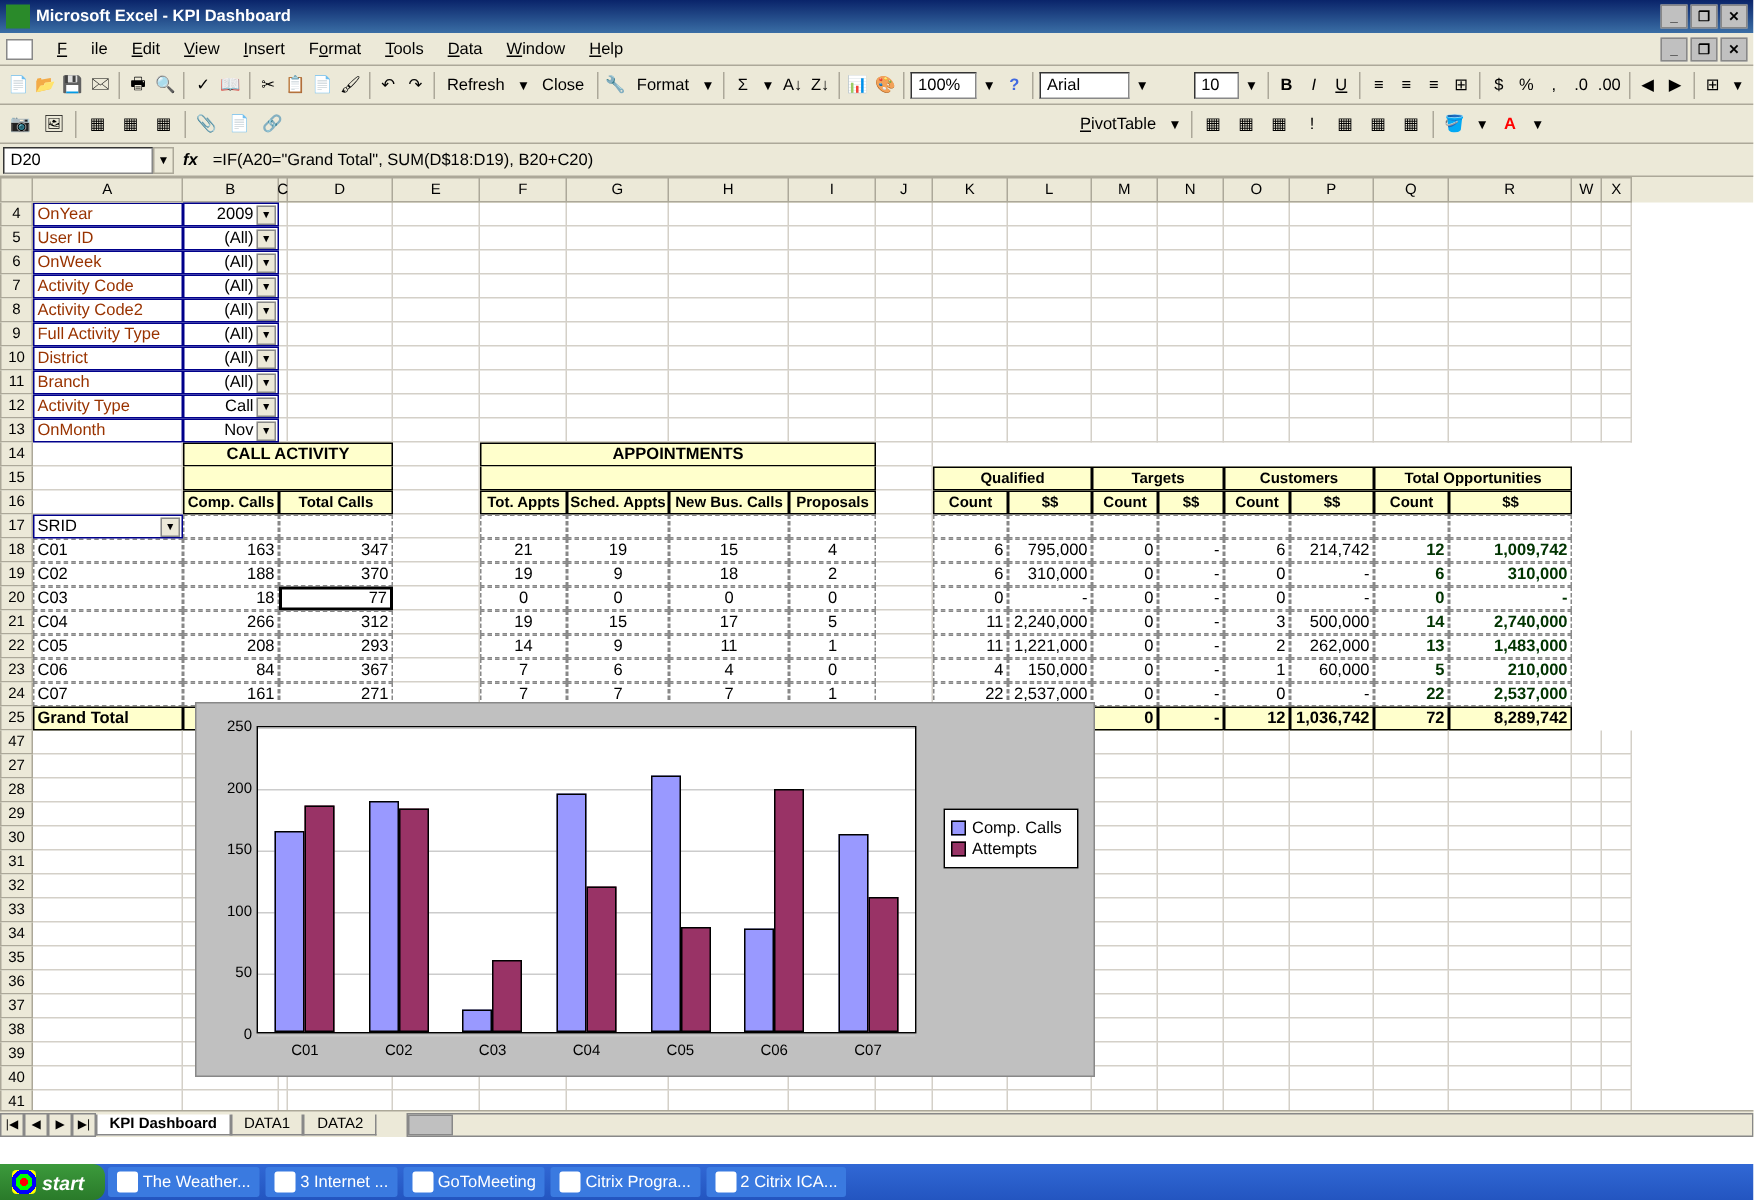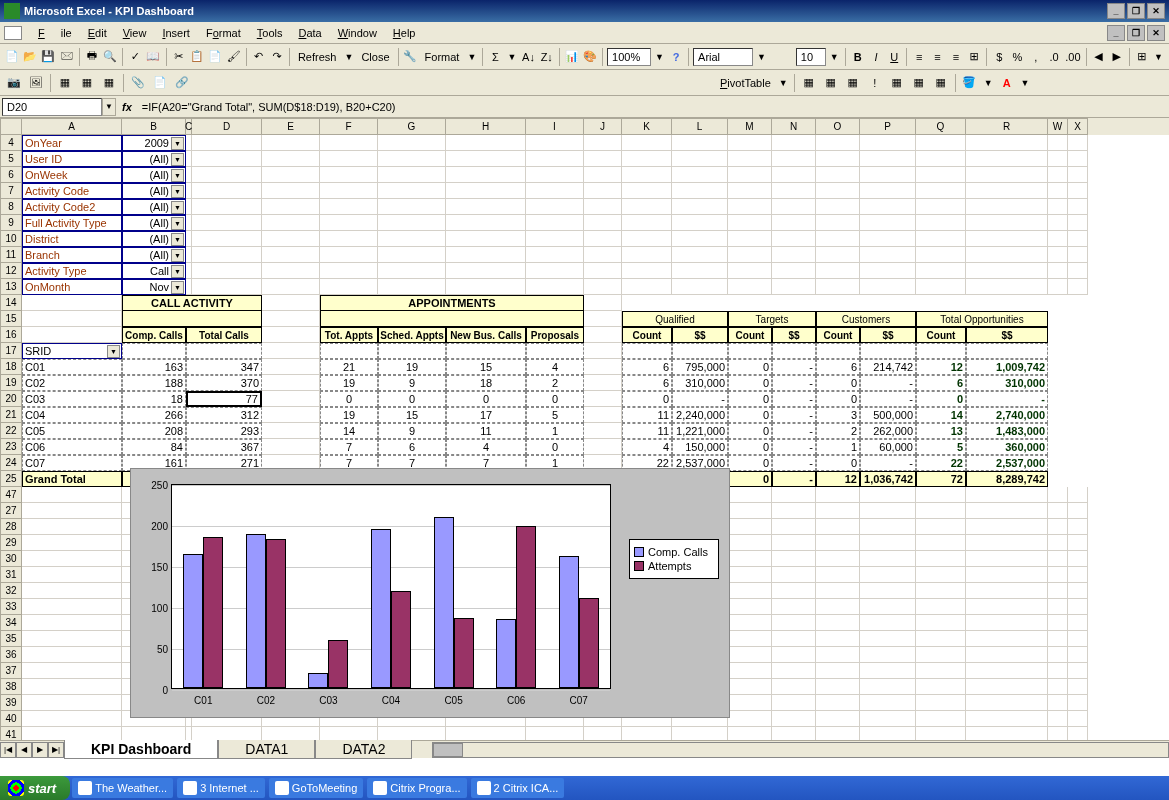--- a/index.html
+++ b/index.html
@@ -29,21 +29,21 @@
 .corner{width:22px;height:17px;background:#ece9d8;border:1px solid #aca899}
 .colhdr{height:17px;background:#ece9d8;border:1px solid #aca899;border-left:none;display:flex;align-items:center;justify-content:center;font-size:10px}
 .rows{}
 .row{display:flex;height:16px}
 .rowhdr{width:22px;background:#ece9d8;border:1px solid #aca899;border-top:none;display:flex;align-items:center;justify-content:center;font-size:10px}
 .cell{border-right:1px solid #d4d0c8;border-bottom:1px solid #d4d0c8;height:16px;padding:0 2px;display:flex;align-items:center;overflow:hidden;white-space:nowrap;font-size:11px}
 .filter-label{color:#993300;border:1px solid #00008b}
 .filter-val{border:1px solid #00008b;justify-content:flex-end;position:relative;padding-right:16px}
 .dd-arrow{position:absolute;right:1px;top:1px;width:13px;height:13px;background:#ece9d8;border:1px solid #888;display:flex;align-items:center;justify-content:center;font-size:7px}
 .section-hdr{background:#FFFFCC;border:1px solid #000;font-weight:bold;justify-content:center;font-size:11px}
-.sub-hdr{background:#FFFFCC;border:1px solid #000;font-weight:normal;justify-content:center;font-size:10px}
+.sub-hdr{background:#FFFFCC;border:1px solid #000;font-weight:bold;justify-content:center;font-size:10px}
 .col-hdr-cell{background:#FFFFCC;border:1px solid #000;font-weight:bold;justify-content:center;font-size:10px}
 .data-cell{border:1px dashed #888;justify-content:flex-end;font-size:11px}
 .data-cell-l{border:1px dashed #888;justify-content:flex-start;font-size:11px}
 .total-row{background:#FFFFCC;border:1px solid #000;font-weight:bold;font-size:11px}
 .total-row-r{background:#FFFFCC;border:1px solid #000;font-weight:bold;justify-content:flex-end;font-size:11px}
 .opp-cell{border:1px dashed #888;justify-content:flex-end;font-size:11px;color:#003300;font-weight:bold}
 .selected-cell{border:2px solid #000;background:#fff}
 .chart{position:absolute;left:130px;top:350px;width:600px;height:250px;background:#c0c0c0;border:1px solid #888}
 .chart-plot{position:absolute;left:40px;top:15px;width:440px;height:205px;background:#fff;border:1px solid #000}
 .chart-grid{position:absolute;left:0;right:0;height:1px;background:#ccc}
@@ -53,21 +53,21 @@
 .bar{width:20px;border:1px solid #000}
 .bar.b1{background:#9999FF}
 .bar.b2{background:#993366}
 .chart-xtick{position:absolute;bottom:-18px;font-size:10px;transform:translateX(-50%)}
 .chart-legend{position:absolute;right:10px;top:70px;width:90px;background:#fff;border:1px solid #000;padding:4px;font-size:10px}
 .leg-item{display:flex;align-items:center;gap:4px;margin:2px 0}
 .leg-sw{width:10px;height:10px;border:1px solid #000}
 .sheet-tabs{position:absolute;bottom:24px;left:0;right:0;height:18px;background:#ece9d8;display:flex;align-items:center;border-top:1px solid #aca899;font-size:10px}
 .tab-nav{display:flex}
 .tab-navbtn{width:16px;height:16px;border:1px solid #888;display:flex;align-items:center;justify-content:center;font-size:8px;background:#ece9d8}
-.sheet-tab{padding:1px 26px;background:#fff;border:1px solid #888;border-top:none;font-size:14px}
+.sheet-tab{padding:1px 8px;background:#fff;border:1px solid #888;border-top:none;font-size:10px}
 .sheet-tab.active{background:#fff;font-weight:bold}
 .sheet-tab.inactive{background:#ece9d8}
 .hscroll{flex:1;margin-left:20px;height:16px;background:#ece9d8;border:1px solid #888;position:relative}
 .hscroll-thumb{position:absolute;left:0;width:30px;height:100%;background:#c0c0c0;border:1px solid #888}
 .status2{position:absolute;bottom:42px;left:0;height:18px;padding:2px 6px;font-size:10px;background:#ece9d8;width:100%;border-top:1px solid #aca899}
 .taskbar{position:absolute;bottom:0;left:0;right:0;height:24px;background:linear-gradient(to bottom,#3168d5,#2355c0);display:flex;align-items:center}
 .start{background:linear-gradient(to bottom,#3c9a3c,#2a7a2a);color:#fff;font-weight:bold;font-style:italic;padding:2px 14px 2px 8px;height:100%;display:flex;align-items:center;border-radius:0 8px 8px 0;font-size:13px}
 .start-icon{width:16px;height:16px;background:radial-gradient(circle,#f00 0 25%,#0f0 25% 50%,#00f 50% 75%,#ff0 75%);border-radius:3px;margin-right:4px}
 .task-item{background:#3a7ae0;color:#fff;padding:2px 6px;margin:2px;border-radius:2px;font-size:10px;display:flex;align-items:center;gap:3px;height:20px;max-width:130px;overflow:hidden;white-space:nowrap}
 .task-icon{width:14px;height:14px;background:#fff;border-radius:2px;flex-shrink:0}
@@ -649,21 +649,21 @@
         <div class="cell data-cell" style="width:80px;justify-content:center">4</div>
         <div class="cell data-cell" style="width:58px;justify-content:center">0</div>
         <div class="cell" style="width:38px"></div>
         <div class="cell data-cell" style="width:50px">4</div>
         <div class="cell data-cell" style="width:56px">150,000</div>
         <div class="cell data-cell" style="width:44px">0</div>
         <div class="cell data-cell" style="width:44px">-</div>
         <div class="cell data-cell" style="width:44px">1</div>
         <div class="cell data-cell" style="width:56px">60,000</div>
         <div class="cell opp-cell" style="width:50px">5</div>
-        <div class="cell opp-cell" style="width:82px">360,000</div>
+        <div class="cell opp-cell" style="width:82px">210,000</div>
       </div>
       <div class="row">
         <div class="rowhdr">24</div>
         <div class="cell data-cell-l" style="width:100px">C07</div>
         <div class="cell data-cell" style="width:64px">161</div>
         <div class="cell data-cell" style="width:76px">271</div>
         <div class="cell" style="width:58px"></div>
         <div class="cell data-cell" style="width:58px;justify-content:center">7</div>
         <div class="cell data-cell" style="width:68px;justify-content:center">7</div>
         <div class="cell data-cell" style="width:80px;justify-content:center">7</div>

